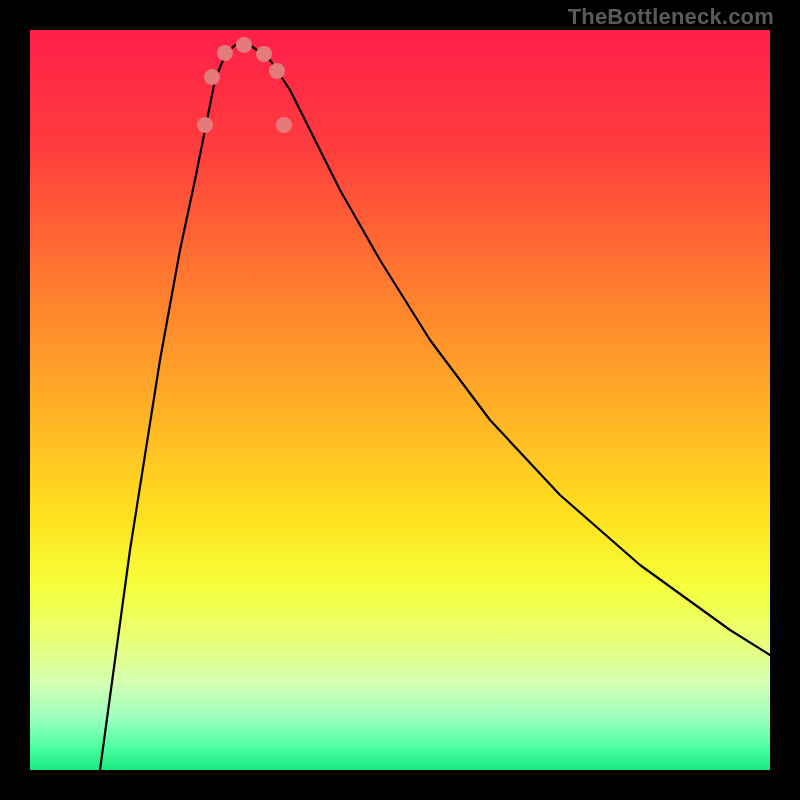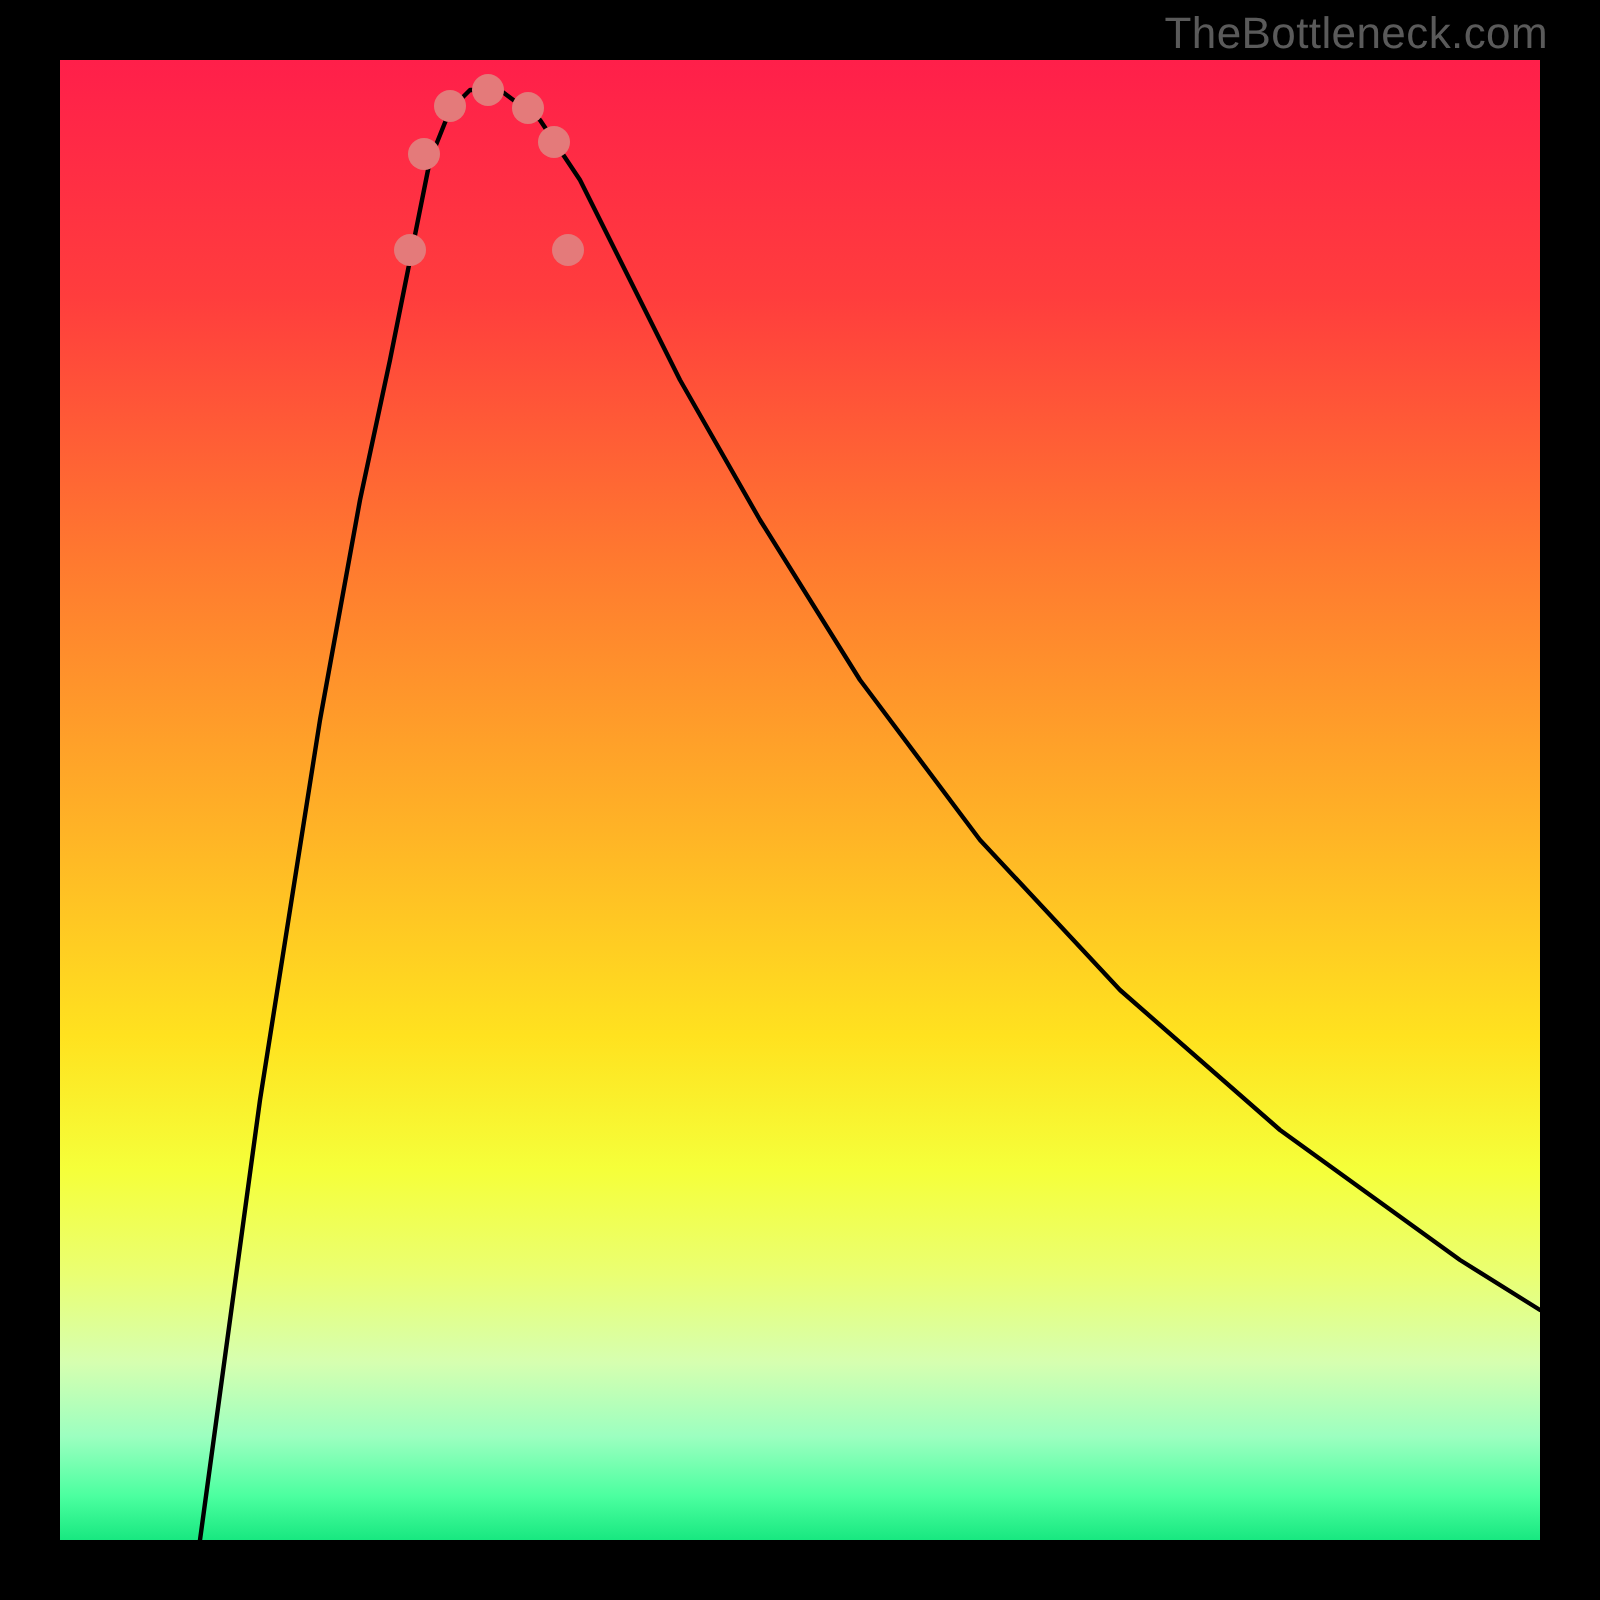--- a/index.html
+++ b/index.html
@@ -22,21 +22,21 @@
   .gradient {
     position: absolute;
     left: 0; top: 0;
     width: 100%; height: 100%;
   }
   .watermark {
     position: absolute;
     top: 4px;
     right: 26px;
     font-size: 22px;
-    font-weight: 400;
+    font-weight: 700;
     color: #5a5a5a;
     letter-spacing: 0.2px;
   }
   svg.curve {
     position: absolute;
     left: 0; top: 0;
     width: 100%; height: 100%;
     overflow: visible;
   }
 </style>

